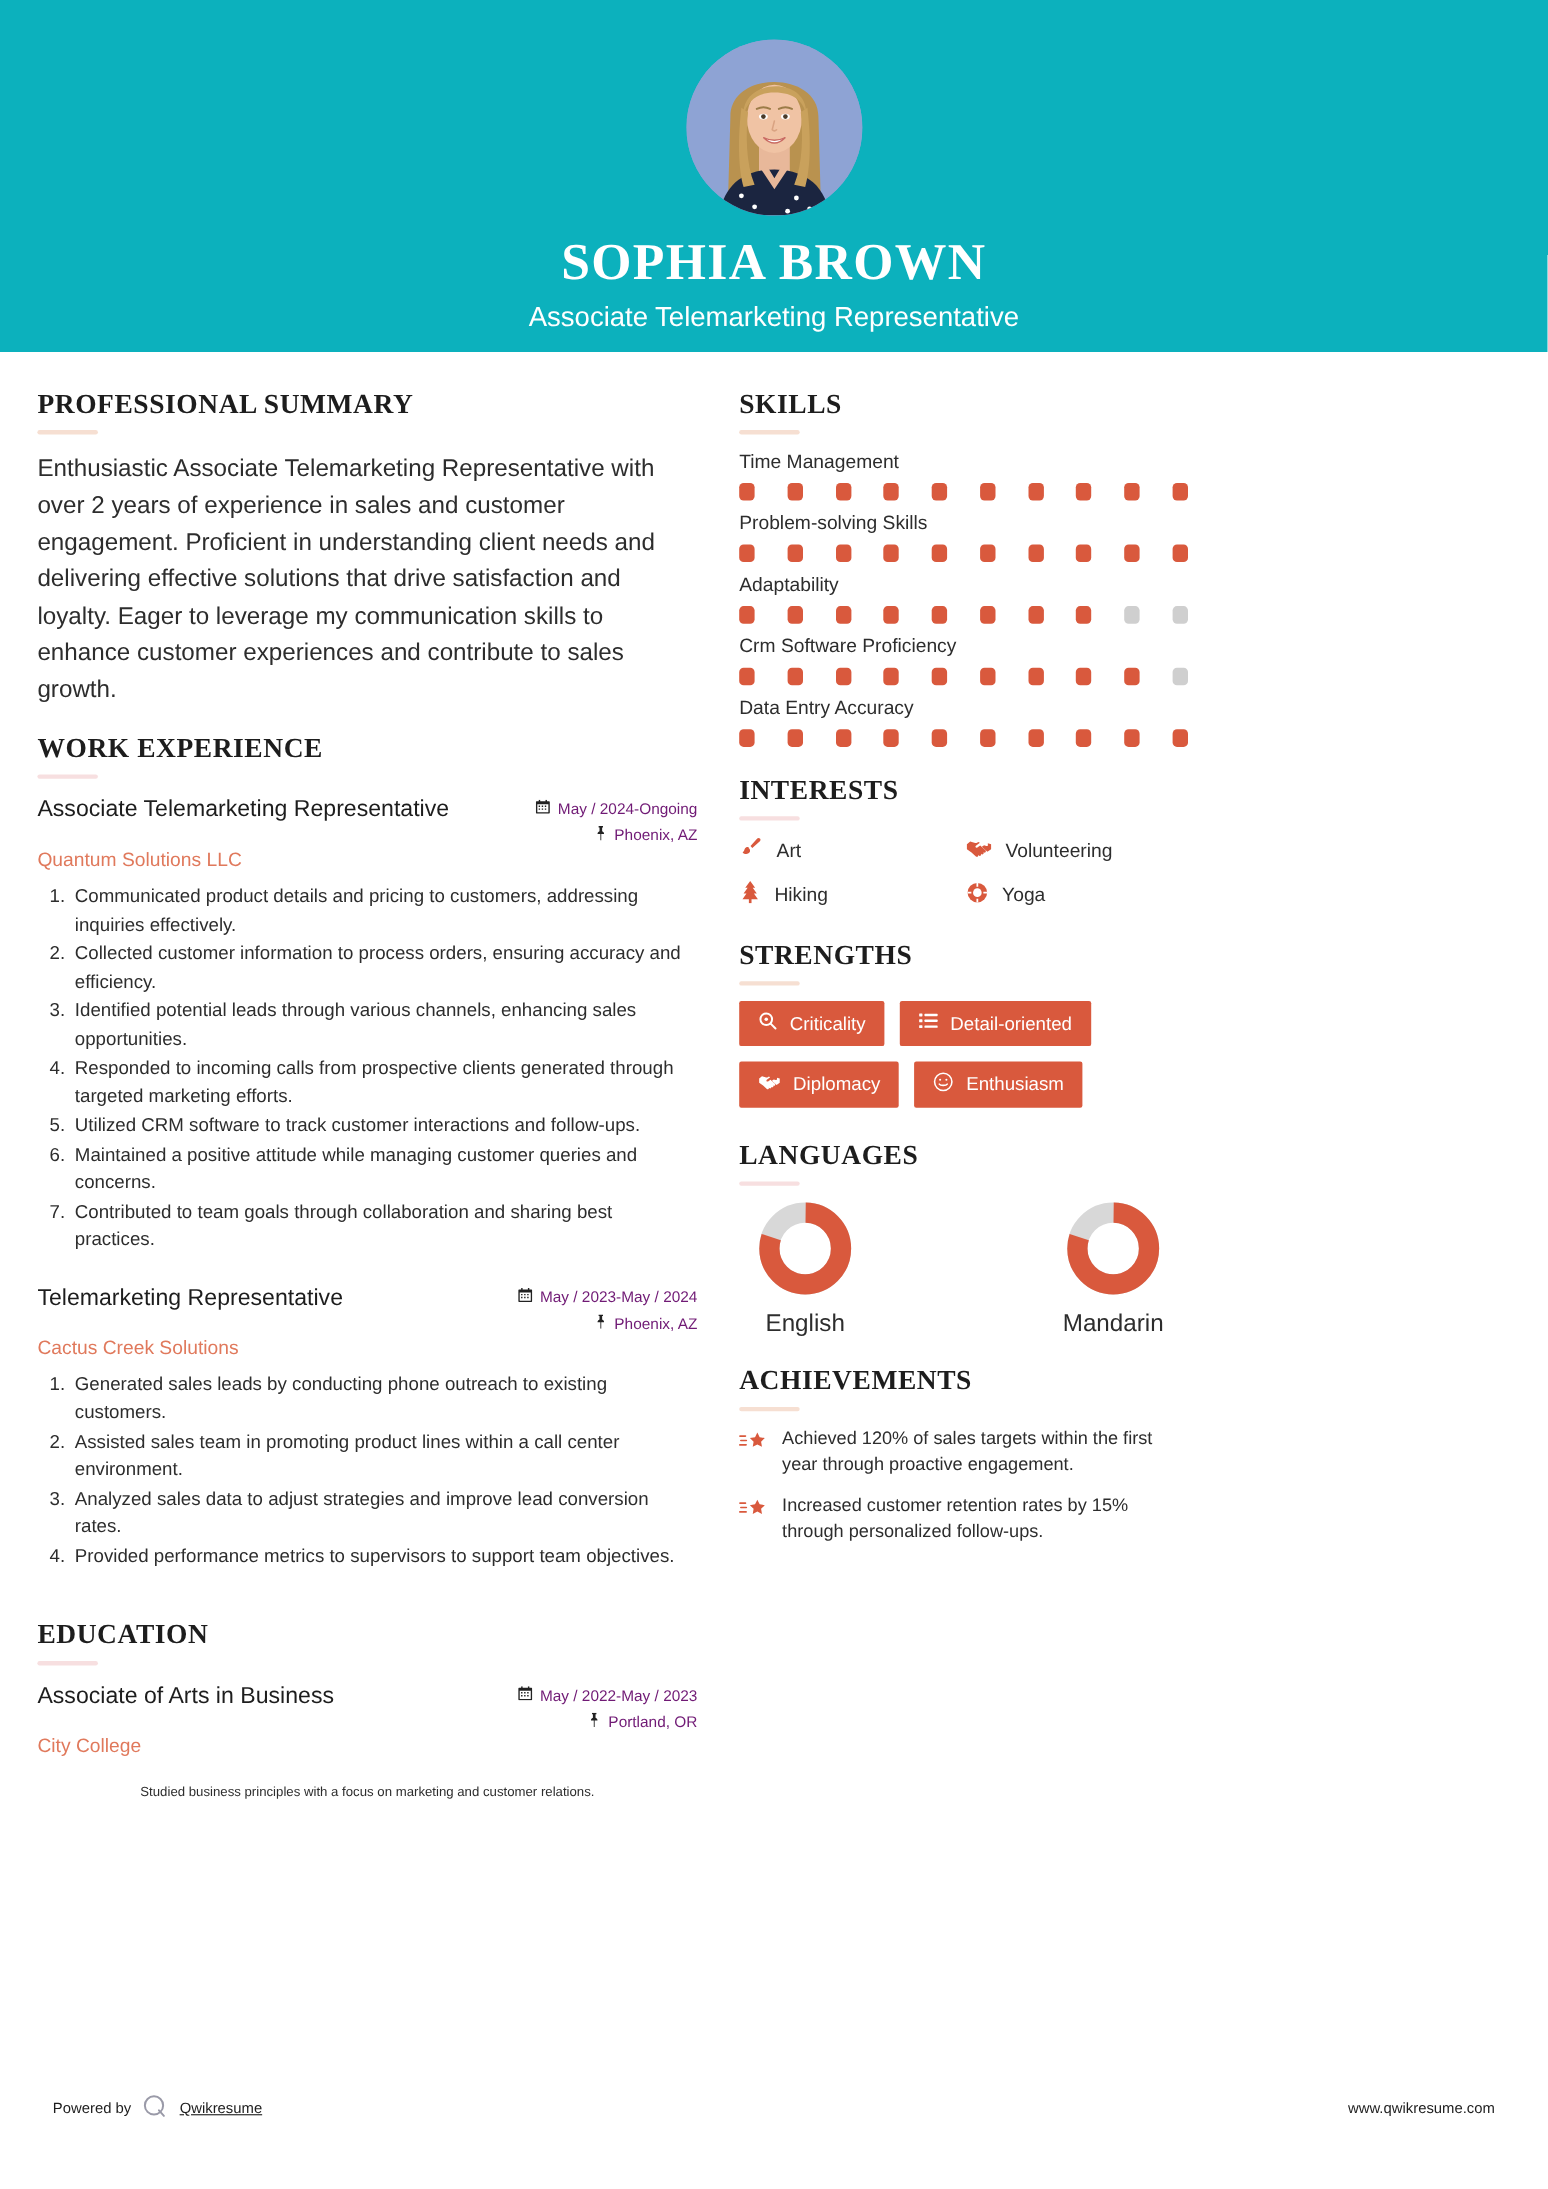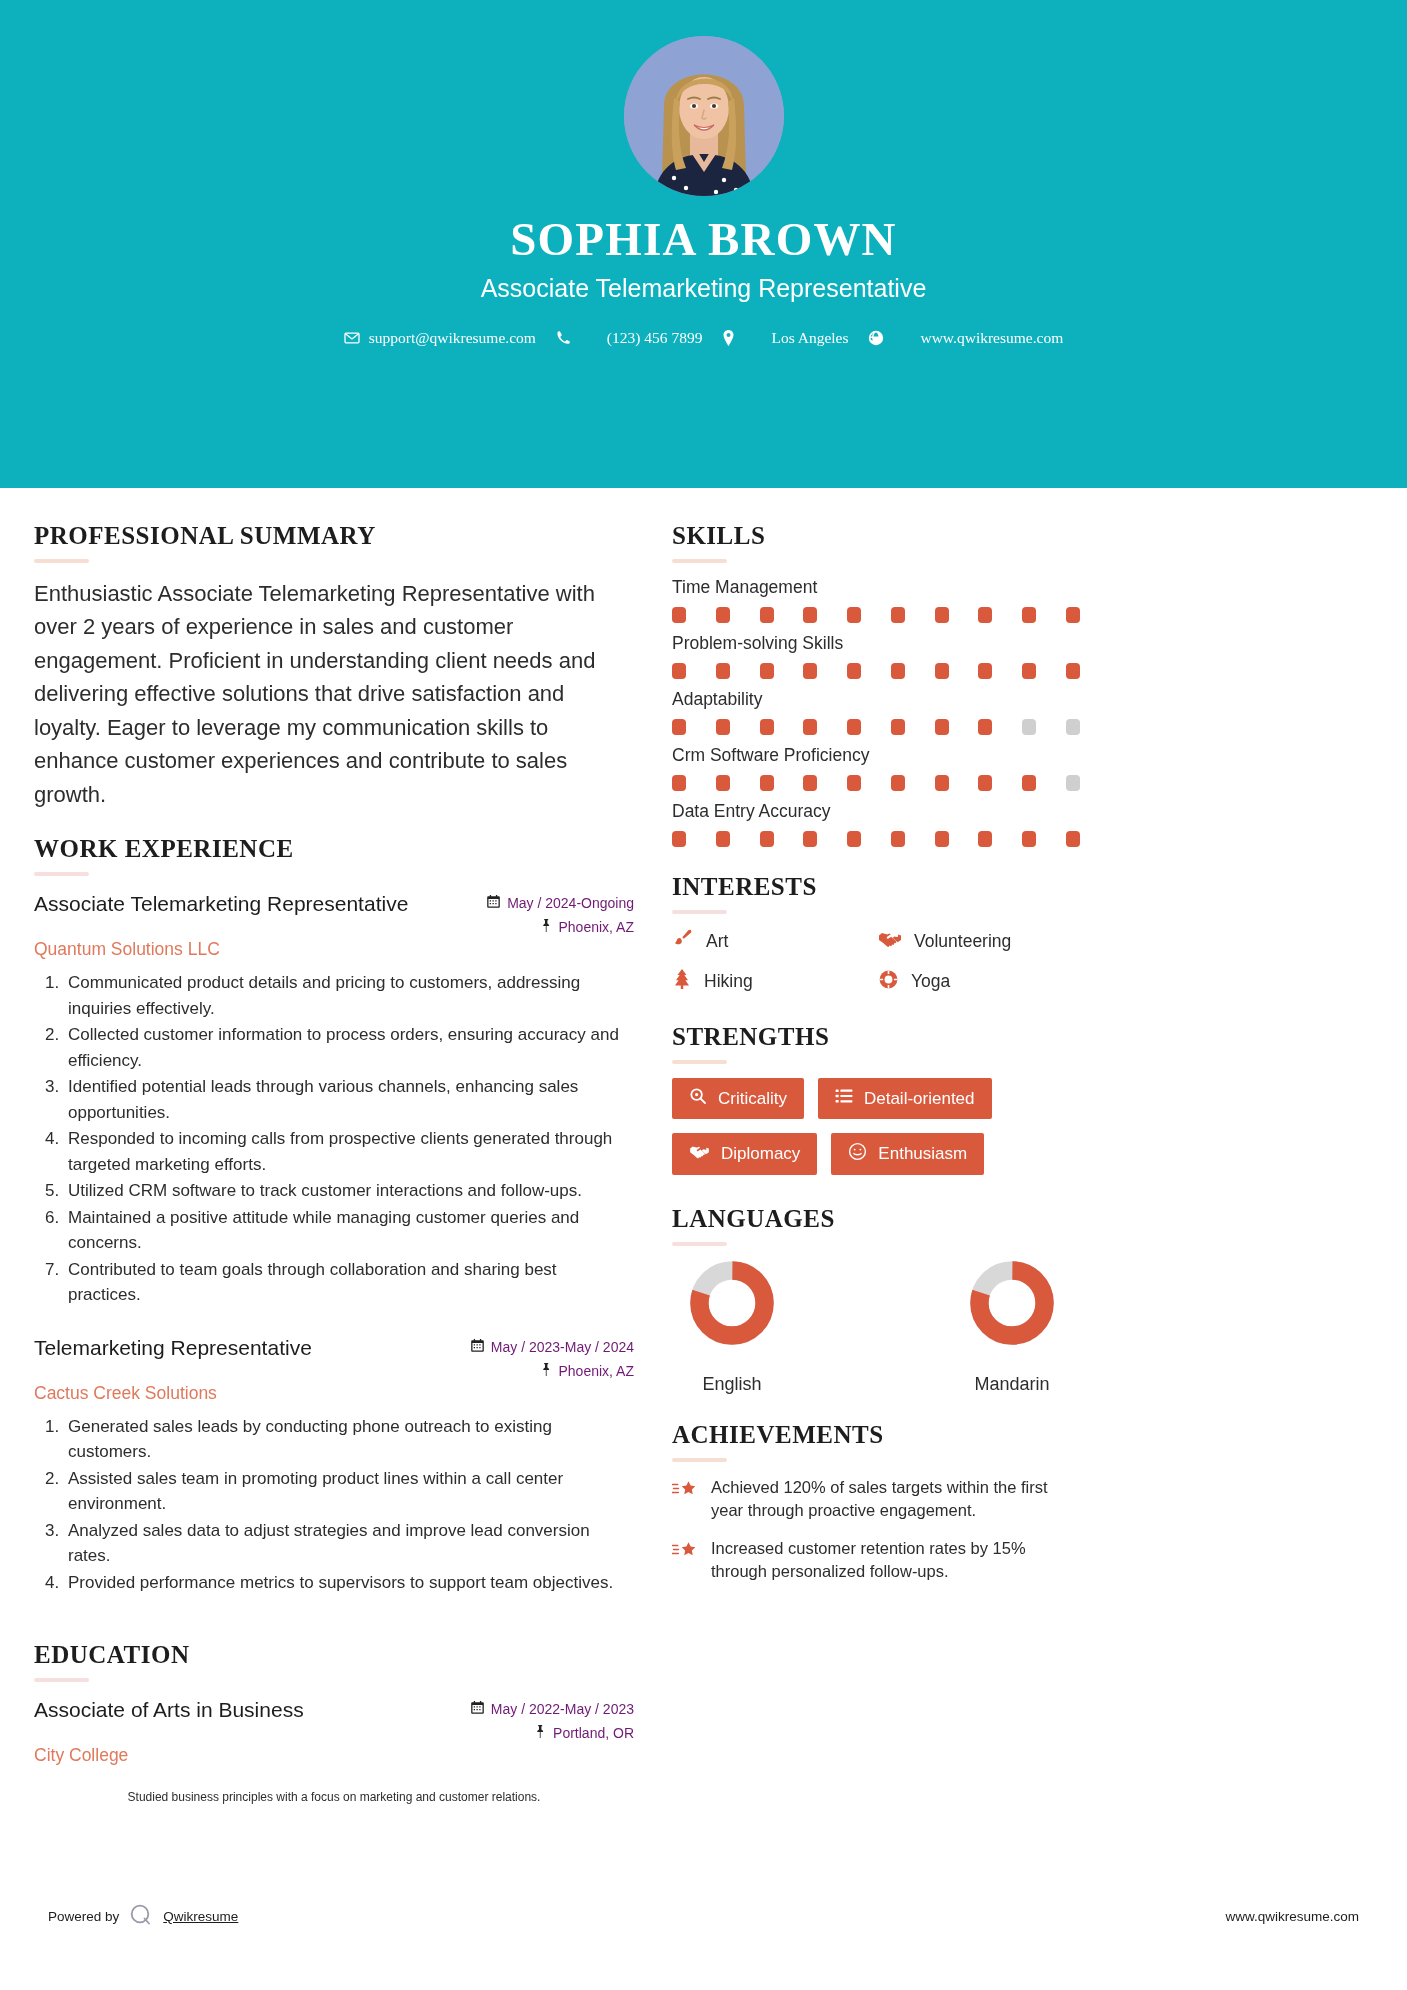--- a/index.html
+++ b/index.html
@@ -6,21 +6,21 @@
   html, body {
     width: 1407px;
     background: #ffffff;
     font-family: "Liberation Sans", sans-serif;
   }
   body { width: 1407px; height: 1990px; position: relative; overflow: hidden; }
 
   
   .header {
     background: #0cb1bd;
-    height: 488px;
+    height: 320px;
     width: 100%;
     display: flex;
     flex-direction: column;
     align-items: center;
     padding-top: 36px;
   }
   .avatar-wrap {
     width: 160px; height: 160px;
     border-radius: 50%;
     overflow: hidden;
@@ -181,23 +181,23 @@
   
   .lang-wrap {
     display: flex;
     justify-content: space-between;
     width: 400px;
     margin-top: 12px;
   }
   .lang-item { text-align: center; width: 120px; }
   .donut { display: block; margin: 0 auto; }
   .lang-label {
-    font-size: 18px;
+    font-size: 22px;
     color: #2d2d2d;
-    margin-top: 28px;
+    margin-top: 12px;
   }
 
   
   .ach-item {
     display: flex;
     gap: 13px;
     margin-bottom: 14px;
     align-items: flex-start;
   }
   .ach-text {

